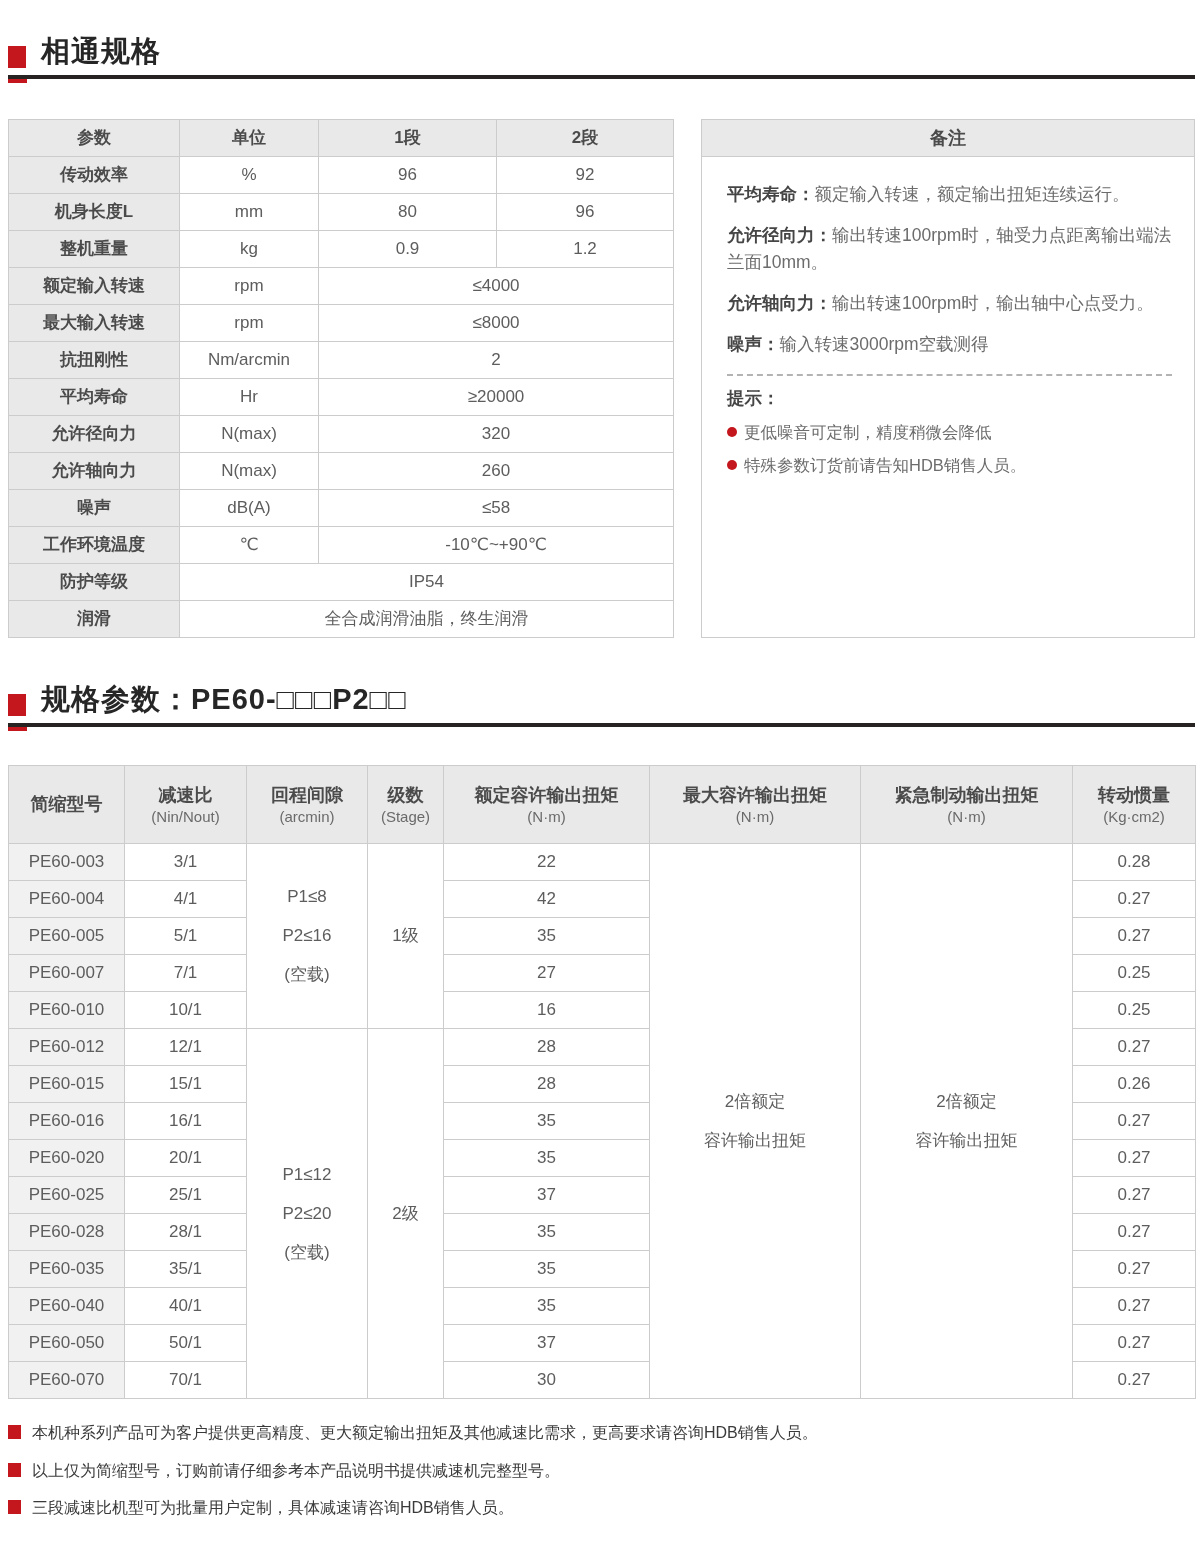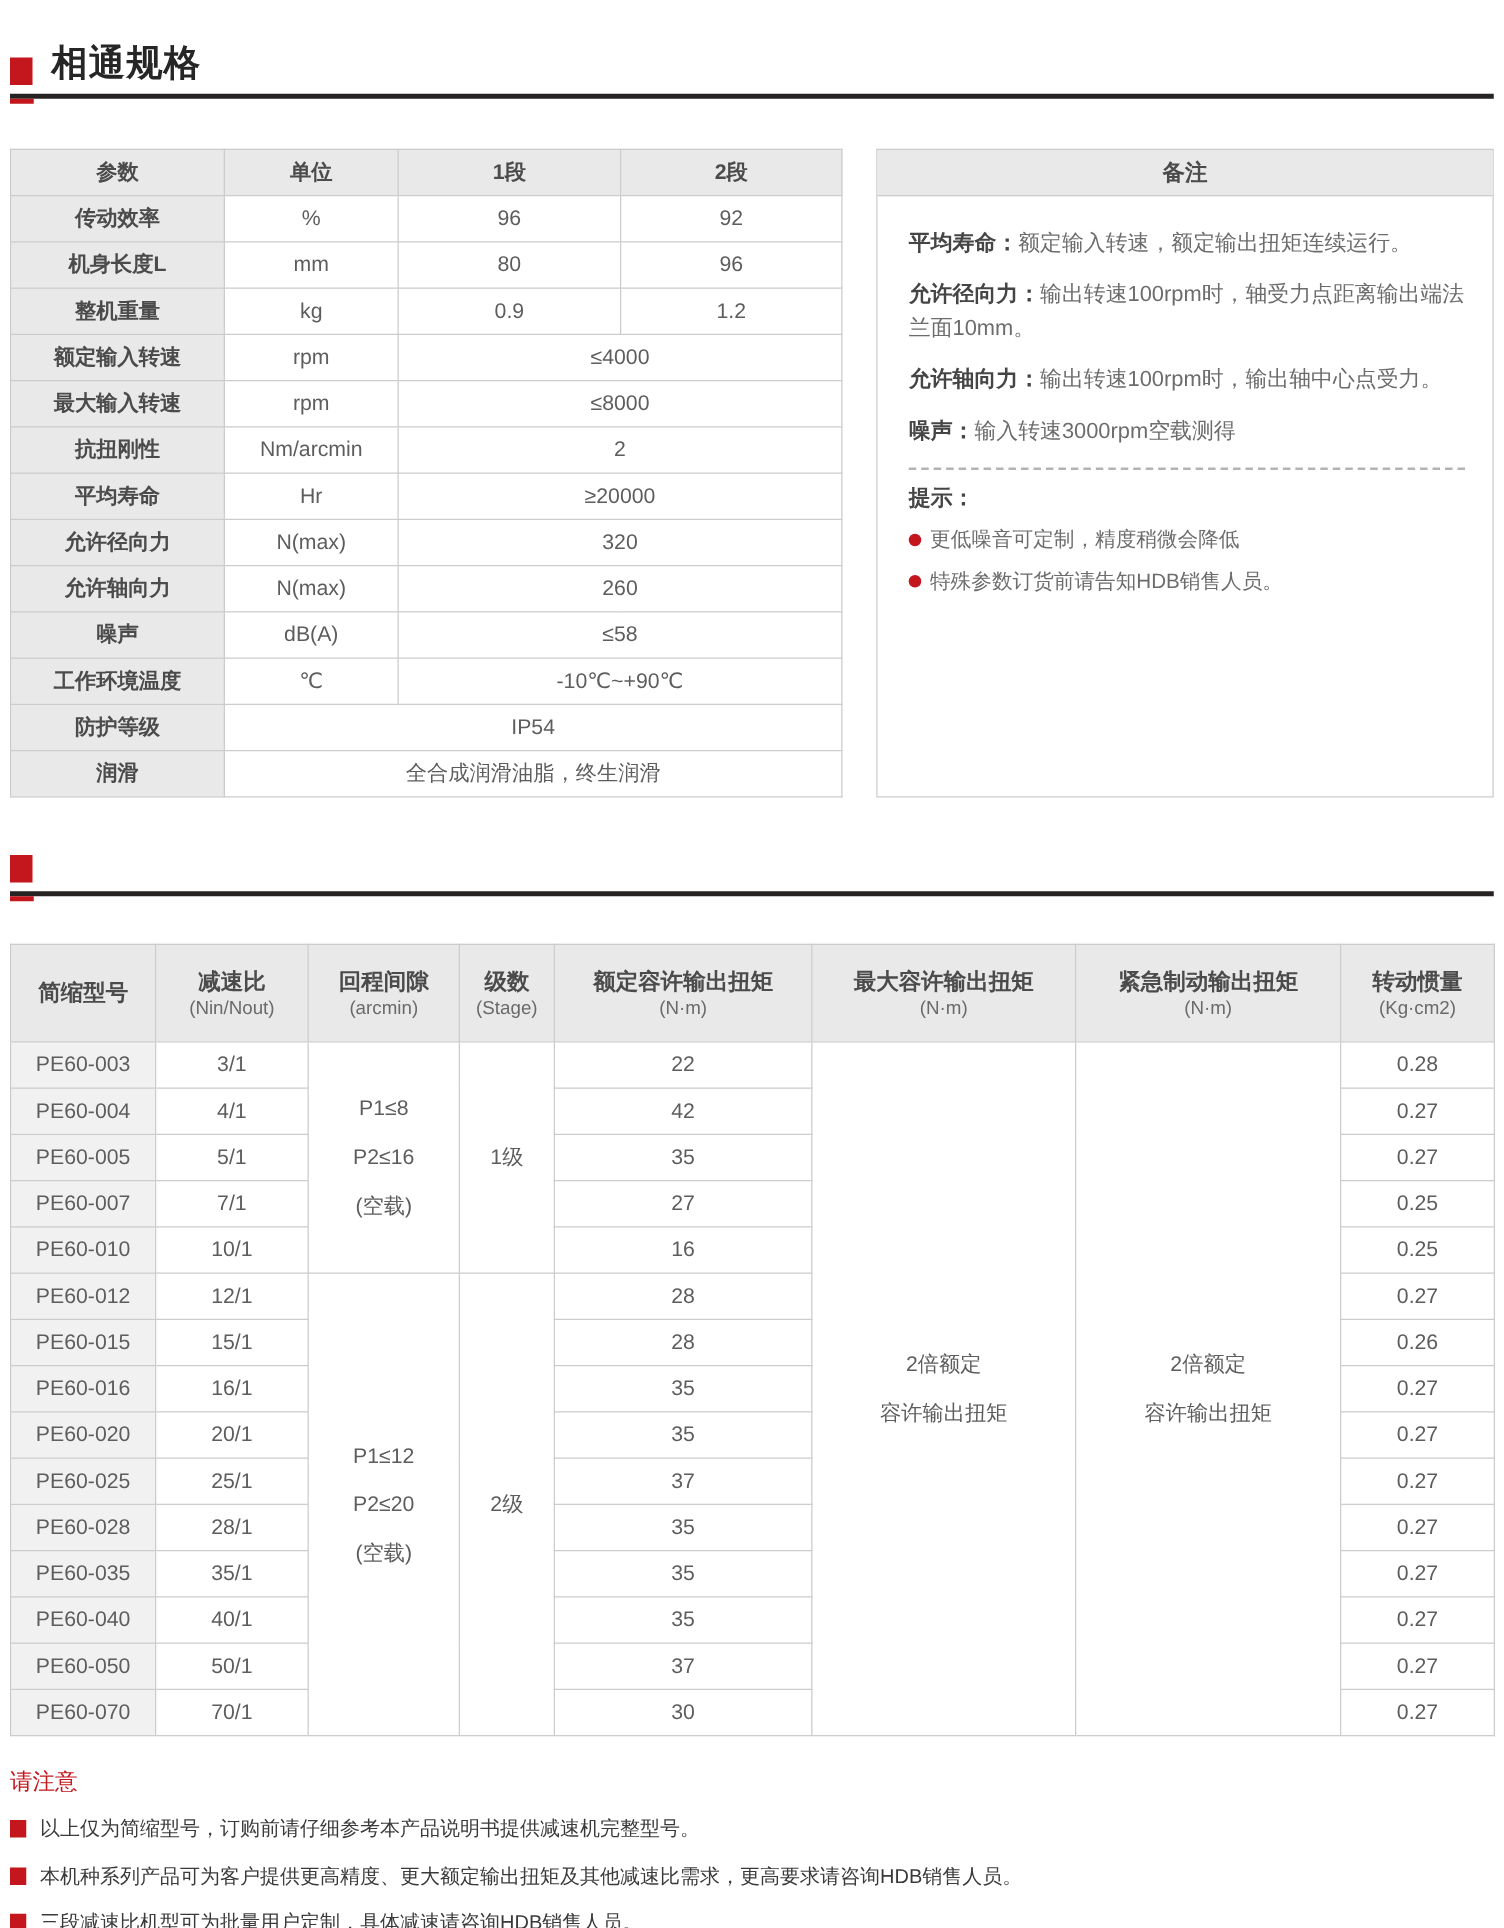--- a/index.html
+++ b/index.html
@@ -298,20 +298,21 @@
         <ul class="tips">
           <li>更低噪音可定制，精度稍微会降低</li>
           <li>特殊参数订货前请告知HDB销售人员。</li>
         </ul>
       </div>
     </div>
   </div>
 
   <div class="sec-head head-2">
     <span class="red-sq"></span>
+    <span class="sec-title">规格参数：PE60-□□□P2□□</span>
   </div>
 
   <table class="spec">
     <colgroup>
       <col style="width:116px">
         <col style="width:122px">
         <col style="width:121px">
         <col style="width:76px">
       <col style="width:206px">
         <col style="width:211px">
@@ -461,28 +462,27 @@
       <tr>
         <td class="model">PE60-070</td>
         <td>70/1</td>
         <td>30</td>
         <td>0.27</td>
       </tr>
     </tbody>
   </table>
 
   <div class="notes">
-    <div class="notes-title">请注意</div>
+    <div class="note-item">
+      <span class="note-sq"></span>
+      <span>本机种系列产品可为客户提供更高精度、更大额定输出扭矩及其他减速比需求，更高要求请咨询HDB销售人员。</span>
+    </div>
     <div class="note-item">
       <span class="note-sq"></span>
       <span>以上仅为简缩型号，订购前请仔细参考本产品说明书提供减速机完整型号。</span>
     </div>
     <div class="note-item">
       <span class="note-sq"></span>
-      <span>本机种系列产品可为客户提供更高精度、更大额定输出扭矩及其他减速比需求，更高要求请咨询HDB销售人员。</span>
-    </div>
-    <div class="note-item">
-      <span class="note-sq"></span>
       <span>三段减速比机型可为批量用户定制，具体减速请咨询HDB销售人员。</span>
     </div>
   </div>
 
 </div>
 
 </body></html>

